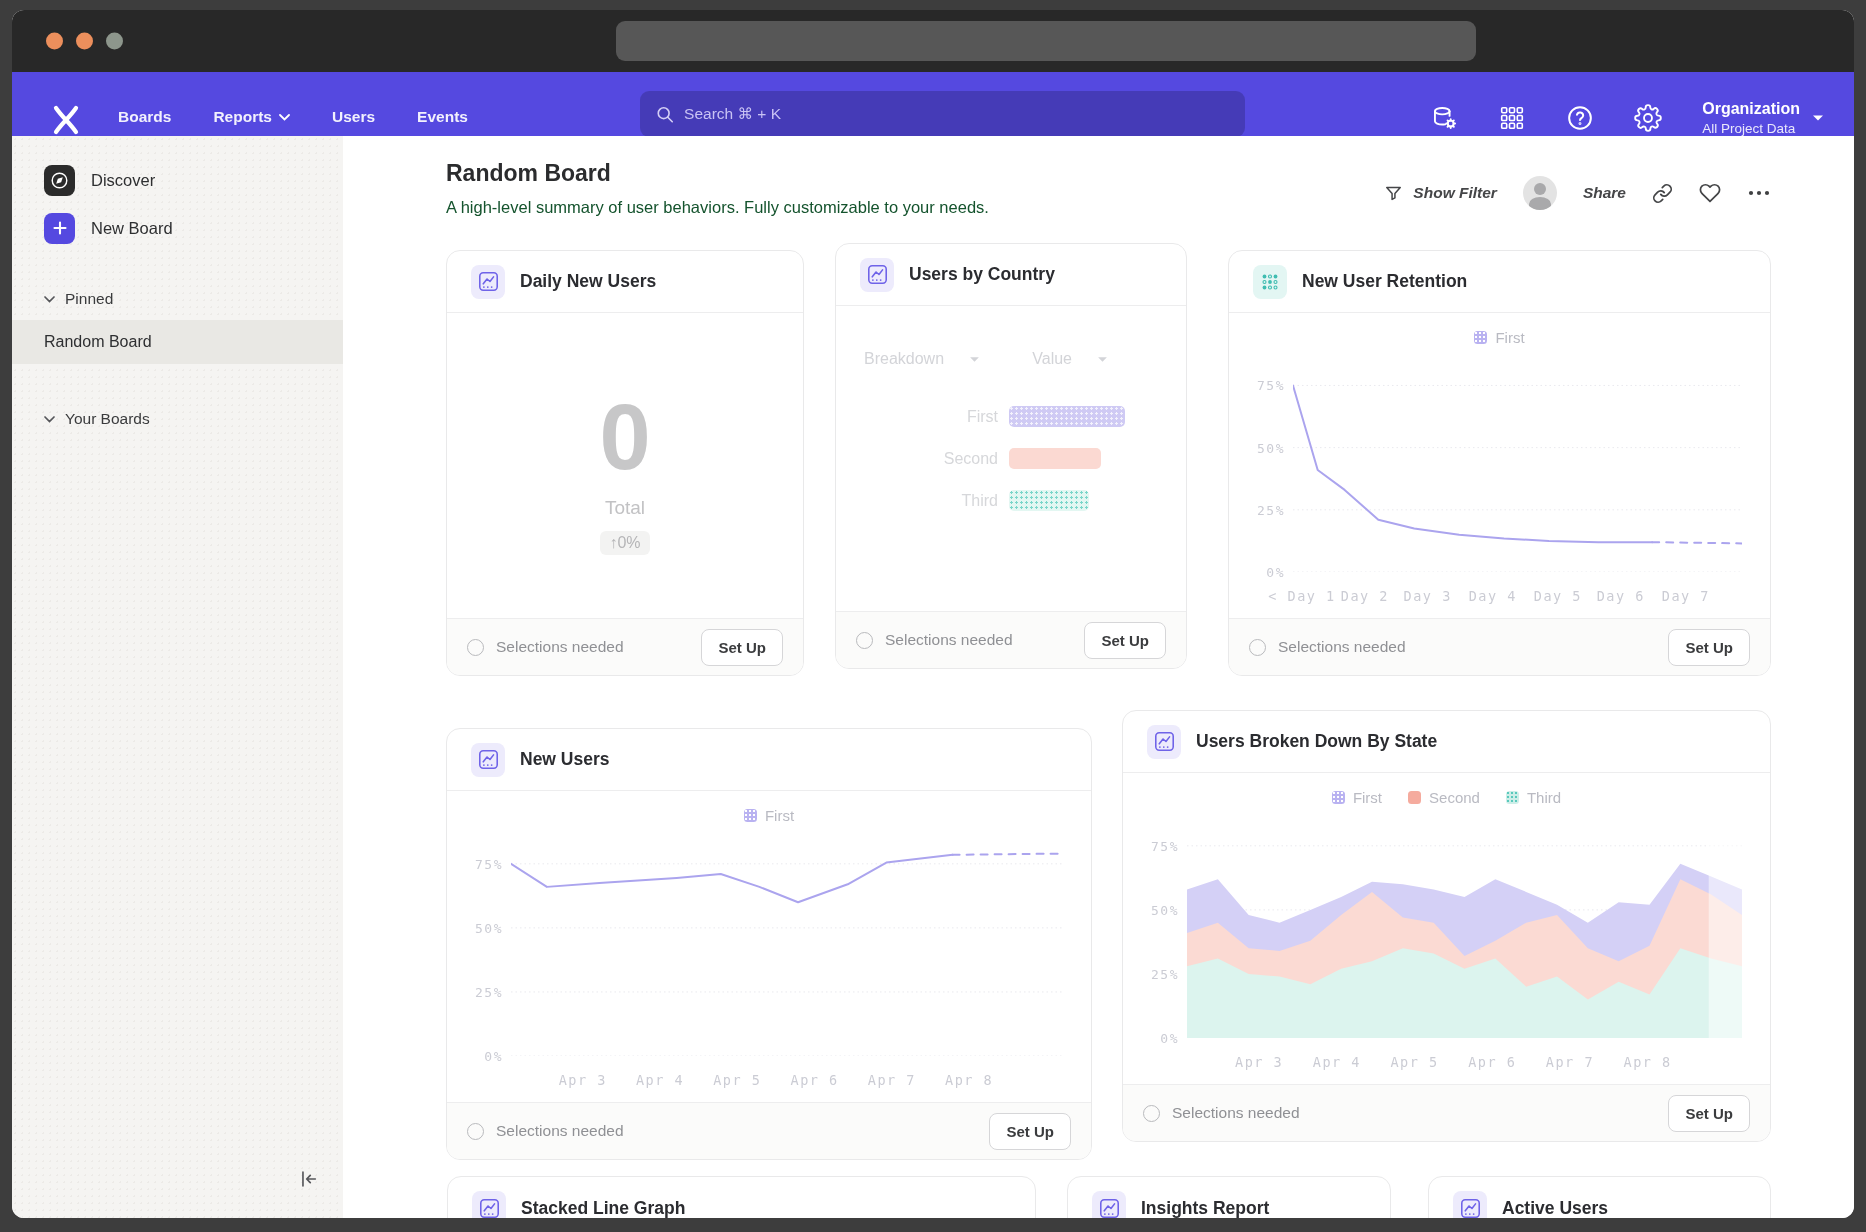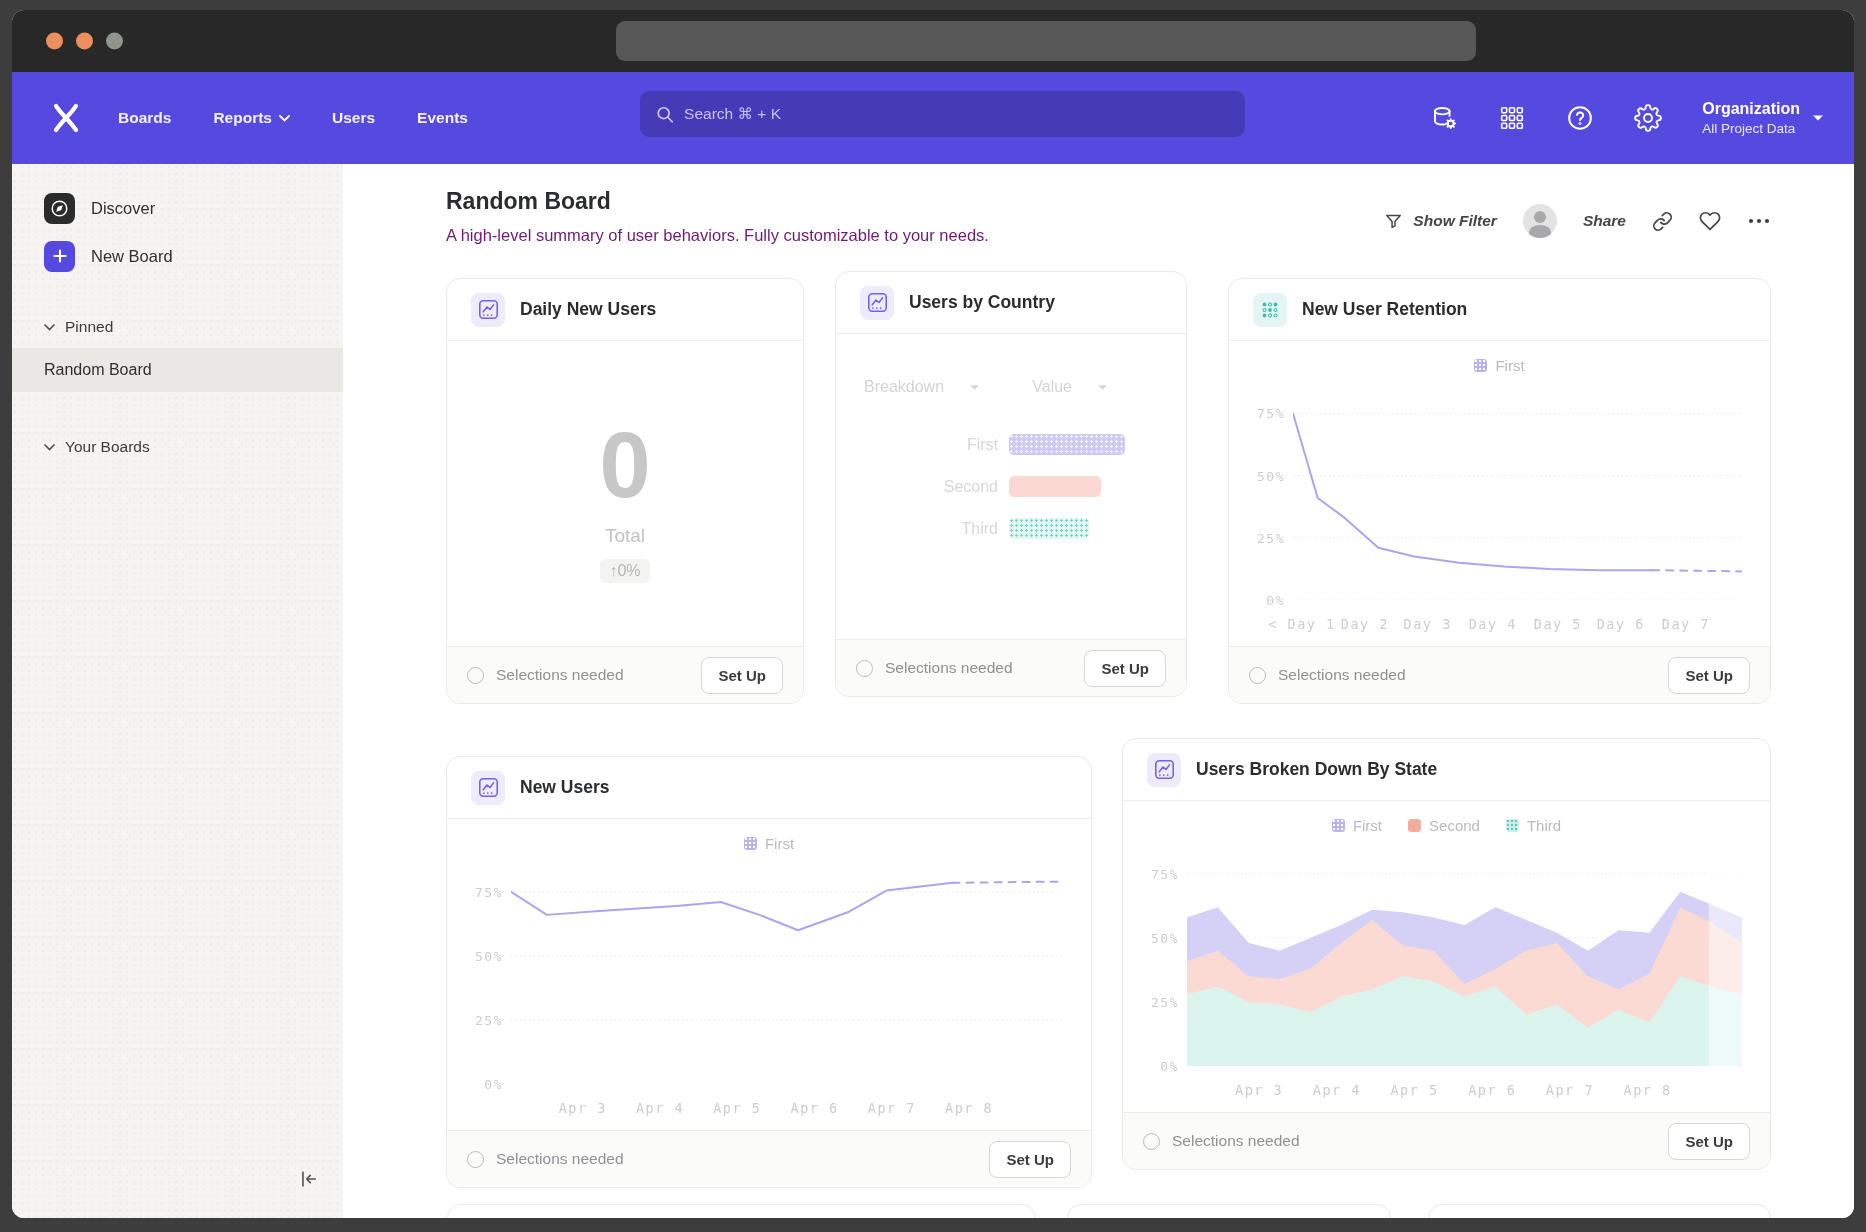--- a/index.html
+++ b/index.html
@@ -9,21 +9,21 @@
   .window { position:absolute; left:12px; right:12px; top:10px; bottom:14px;
             border-radius:12px; overflow:hidden; background:#fff; display:flex; flex-direction:column; }
 
   
   .titlebar { height:62px; background:#282828; position:relative; flex:0 0 auto; }
   .traffic { position:absolute; left:34px; top:50%; transform:translateY(-50%); display:flex; gap:13px; }
   .traffic span { width:17px; height:17px; border-radius:50%; display:block; }
   .urlbar { position:absolute; left:604px; top:11px; width:860px; height:40px; background:#575757; border-radius:9px; }
 
   
-  .navbar { height:92px; background:#5549e0; flex:0 0 auto; display:flex; align-items:center; position:relative; color:#fff; }
+  .navbar { height:64px; background:#5549e0; flex:0 0 auto; display:flex; align-items:flex-end; position:relative; color:#fff; }
   .brand { margin-left:34px; width:40px; display:flex; align-items:center; justify-content:center; cursor:pointer; }
   .nav-items { display:flex; align-items:center; gap:14px; margin-left:18px; }
   .nav-item { font-size:15.5px; font-weight:600; color:#f2f1fd; padding:10px 14px; border-radius:8px; cursor:pointer; display:flex; align-items:center; gap:7px; }
   .nav-search { position:absolute; left:628px; top:19px; width:605px; height:46px; background:rgba(0,0,0,0.18);
                 border-radius:9px; display:flex; align-items:center; padding:0 16px; gap:10px; }
   .nav-search input { background:transparent; border:none; outline:none; color:#e8e5ff; font-size:15.5px; width:100%; font-family:"Liberation Sans",sans-serif; }
   .nav-search input::placeholder { color:#c9c3f4; opacity:1; }
   .nav-right { margin-left:auto; display:flex; align-items:center; gap:40px; margin-right:30px; }
   .nav-icon { width:28px; height:28px; display:flex; align-items:center; justify-content:center; cursor:pointer; }
   .org { display:flex; align-items:center; gap:12px; cursor:pointer; }
@@ -39,21 +39,21 @@
   .side-ico { width:31px; height:31px; border-radius:8px; display:flex; align-items:center; justify-content:center; flex:0 0 auto; }
   .side-ico.dark { background:#2b2b2b; }
   .side-ico.purple { background:#5549e0; }
   .side-head { display:flex; align-items:center; gap:10px; height:42px; padding-left:32px; font-size:15.5px; color:#3a3b3d; cursor:pointer; }
   .side-sel { height:44px; display:flex; align-items:center; padding-left:32px; background:#e9e8e4; font-size:16px; color:#2e2f31; cursor:pointer; }
   .spacer26 { height:26px; } .spacer34 { height:34px; }
   .collapse-btn { position:absolute; bottom:22px; right:18px; width:34px; height:34px; display:flex; align-items:center; justify-content:center; cursor:pointer; }
 
   .main { flex:1 1 auto; background:#fff; position:relative; overflow:hidden; }
   .board-title { position:absolute; left:103px; top:24px; font-size:23px; font-weight:700; color:#2b2c2e; }
-  .board-desc { position:absolute; left:103px; top:62px; font-size:16.5px; color:#701a75; }
+  .board-desc { position:absolute; left:103px; top:62px; font-size:16.5px; color:#14532d; }
   .board-actions { position:absolute; right:83px; top:40px; display:flex; align-items:center; gap:26px;font-style:italic; }
   .act-txt { display:flex; align-items:center; gap:10px; font-size:15.5px; font-weight:600; color:#454648; cursor:pointer; }
   .avatar { width:34px; height:34px; border-radius:50%; background:#e3e3e3; overflow:hidden; position:relative; cursor:pointer; }
   .avatar .head { position:absolute; left:50%; top:7px; transform:translateX(-50%); width:12px; height:12px; border-radius:50%; background:#a9a9ab; }
   .avatar .body { position:absolute; left:50%; top:21px; transform:translateX(-50%); width:22px; height:14px; border-radius:50% 50% 0 0; background:#a9a9ab; }
   .icon-btn { cursor:pointer; display:flex; align-items:center; }
 
   
   .card { position:absolute; background:#fff; border:1px solid #e9e9ea; border-radius:14px; display:flex; flex-direction:column; overflow:hidden; }
   .card-head { flex:0 0 62px; display:flex; align-items:center; gap:15px; padding:0 24px; border-bottom:1px solid #ededee; }

